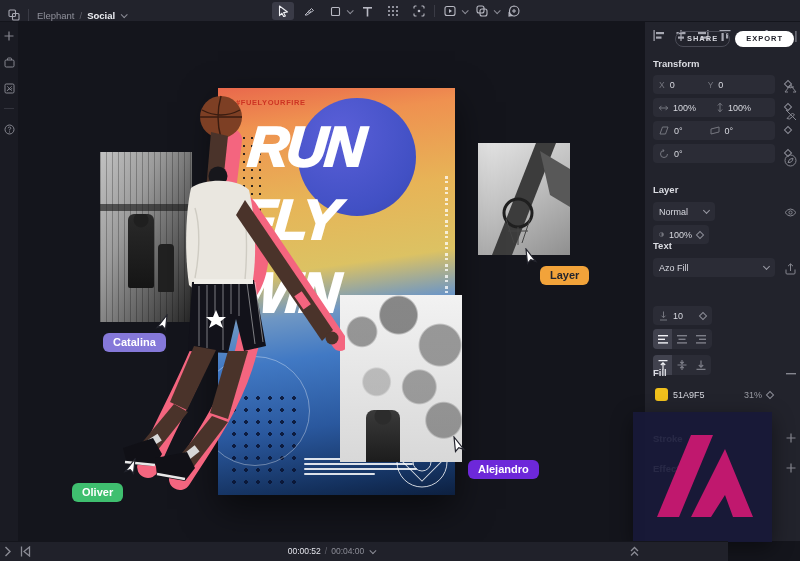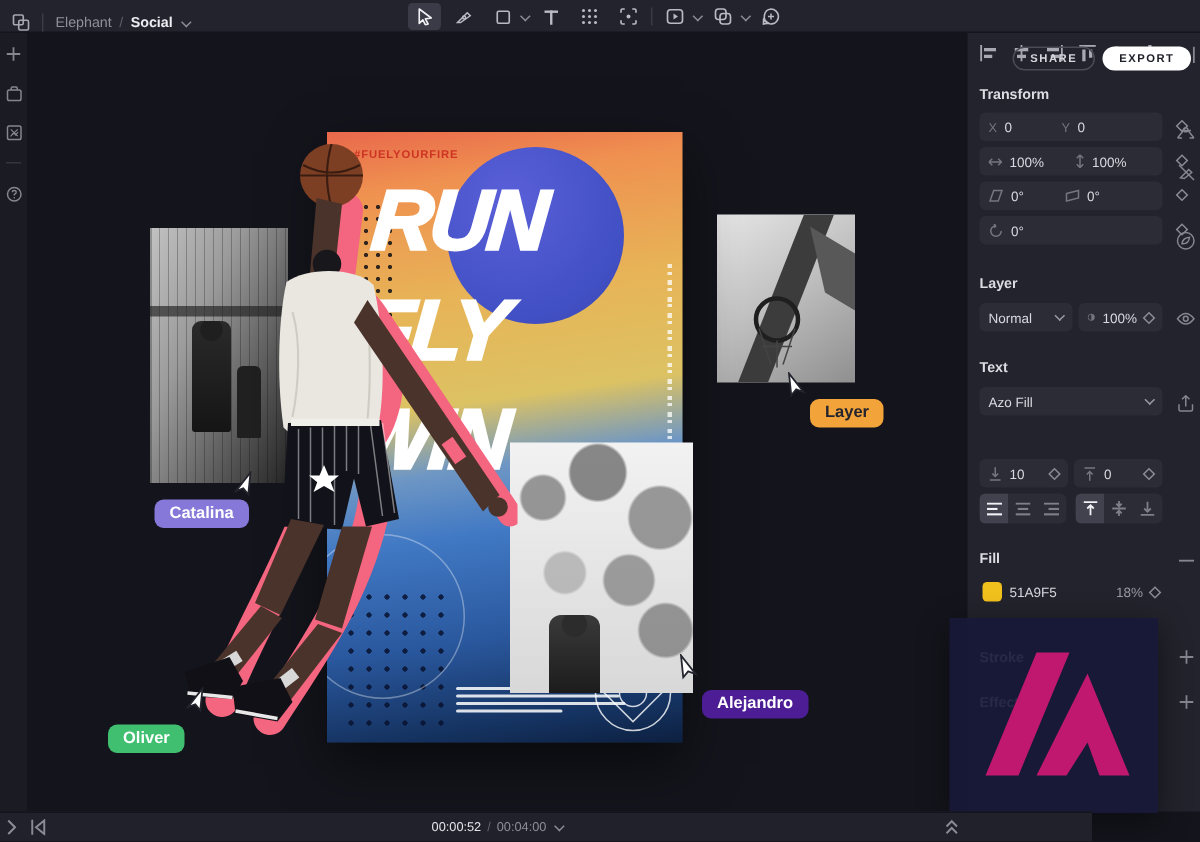--- a/index.html
+++ b/index.html
@@ -126,41 +126,41 @@
   .player { position:absolute; left:77px; top:66px; z-index:4; }
 
   
   .tag {
     position:absolute; z-index:10; font-size:11px; font-weight:bold;
     padding:3px 10px 4px; border-radius:6px; color:#fff;
   }
   .tag-catalina { left:85px; top:311px; background:#8578d9; }
   .tag-sofia { left:522px; top:244px; background:#f2a33a; color:#23242d; }
   .tag-oliver { left:54px; top:461px; background:#3fbf6f; }
-  .tag-alejandro { left:450px; top:438px; background:#4c1d95; }
+  .tag-alejandro { left:450px; top:438px; background:#6d28d9; }
   .cursor { position:absolute; z-index:11; }
   .cursor.flip { transform:scaleX(-1); }
   .cur-catalina { left:134px; top:292px; }
   .cur-sofia { left:506px; top:226px; }
   .cur-oliver { left:102px; top:436px; }
   .cur-alejandro { left:434px; top:414px; }
 
   
   .panel {
     position:absolute; right:0; top:22px; width:155px; bottom:20px;
     background:#22232c; z-index:50;
   }
   .p-heading { position:absolute; left:8px; font-size:9.5px; font-weight:bold; color:#dcdde3; }
   .p-row { position:absolute; left:8px; width:122px; height:19px; }
   .field {
     background:#2b2c36; border-radius:4px; height:19px;
     display:flex; align-items:center; font-size:9px; color:#d8d9e0; padding:0 6px; gap:5px;
   }
   .field .f-label { color:#75767f; font-size:8.5px; }
-  .row-flex { display:flex; gap:4px; align-items:flex-start; }
+  .row-flex { display:flex; gap:4px; align-items:flex-start;flex-direction:column; }
   .kf { width:6px; height:6px; border:1.1px solid #8b8c96; transform:rotate(45deg); flex:none; }
   .kf-out { position:absolute; right:-16px; top:6px; }
   .chev-sm {
     width:5px; height:5px; border-right:1.2px solid #9a9ba5; border-bottom:1.2px solid #9a9ba5;
     transform:rotate(45deg); margin-left:auto; flex:none; margin-top:-2px;
   }
   .align-row { position:absolute; left:8px; top:8px; width:122px; display:flex; justify-content:space-between; }
   .al-icon { color:#a7a8b2; }
   .strip-icon { position:absolute; left:139px; width:13px; height:13px; color:#85868f;
     display:flex; align-items:center; justify-content:center; }
@@ -664,21 +664,21 @@
   <div class="p-heading" style="top:345px">Fill</div>
   <span class="strip-icon" style="top:345px">
     <svg width="10" height="2" viewBox="0 0 10 2" fill="currentColor">
         <rect width="10" height="1.4"></rect>
       </svg>
   </span>
   <div class="p-row" style="top:363px">
     <div class="field" style="width:122px; background:transparent; padding:0 2px">
       <span class="swatch"></span>
       <span class="fill-hex">51A9F5</span>
-      <span class="fill-op">18%</span>
+      <span class="fill-op">31%</span>
       <span class="kf"></span>
     </div>
   </div>
 
   <div class="p-heading" style="top:411px">Stroke</div>
   <span class="strip-icon" style="top:409px">
     <svg width="10" height="10" viewBox="0 0 10 10" stroke="currentColor" stroke-width="1.2">
         <path d="M5 0.5 V9.5 M0.5 5 H9.5"></path>
       </svg>
   </span>

